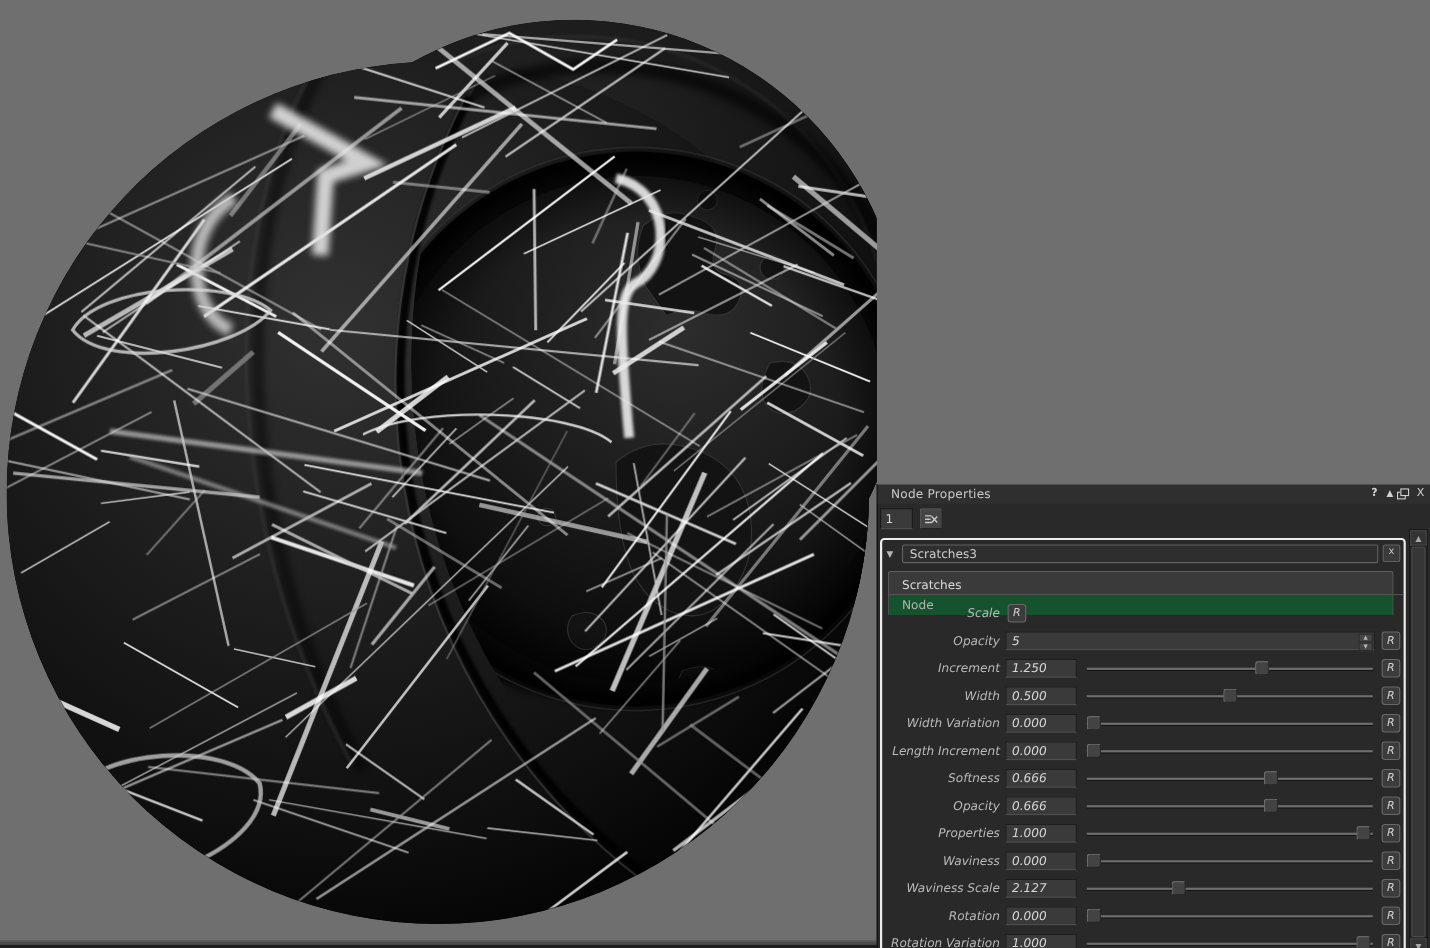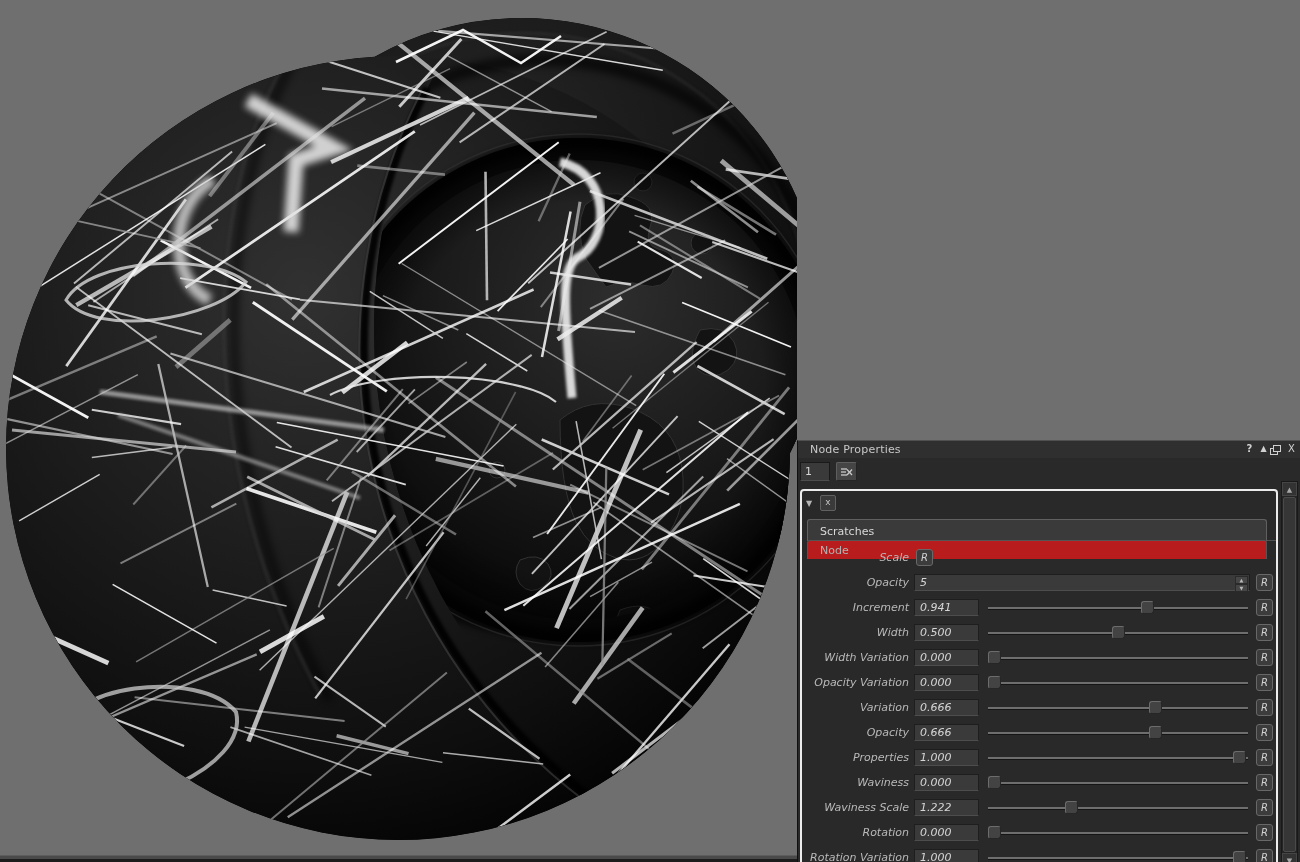--- a/index.html
+++ b/index.html
@@ -37,21 +37,21 @@
              border:2px solid #ececec; border-radius:4px; background:#292929; overflow:hidden; }
   #node-header { display:flex; align-items:center; height:22px; padding:2px 3px 0 4px; gap:4px; }
   #node-collapse { color:#b5b5b5; font-size:8px; width:10px; }
   #node-name-field { flex:1; height:17px; background:#2e2e2e; border:1px solid #616161;
                      border-radius:2px; color:#cccccc; padding:1px 0 0 6px; }
   #node-close { width:16px; height:16px; background:#3a3a3a; border:1px solid #616161;
                 border-radius:2px; color:#c4c4c4; font-size:9px; line-height:13px; text-align:center; }
 
   #tabs { display:flex; margin:6px 0 4px 5px; height:22px;
           border-bottom:1px solid #515151; padding-right:6px;flex-direction:column; }
-  .tab { padding:3px 12px 3px 12px; background:#b91c1c; color:#b2b2b2;
+  .tab { padding:3px 12px 3px 12px; background:#14532d; color:#b2b2b2;
          border:1px solid #555; border-bottom:none; border-radius:3px 3px 0 0; margin-right:3px;
          height:19px; }
   .tab.active { background:#3a3a3a; color:#d8d8d8; height:22px; padding-top:5px; margin-bottom:-1px;
                 border-color:#606060; }
 
   #params { margin-top:2px; }
   .prow { display:flex; align-items:center; height:25px; padding:0 3px 0 0;font-style:italic; }
   .plabel { width:112px; text-align:right; padding-right:5px; color:#b9b9b9; white-space:nowrap; }
   .pfield { width:65px; height:17px; background:#3a3a3a; border:1px solid #1e1e1e;
             border-bottom-color:#4d4d4d; color:#d6d6d6; padding:1px 0 0 5px; position:relative; }
@@ -350,20 +350,21 @@
           <line x1="7" y1="2.5" x2="12" y2="8"></line>
             <line x1="12" y1="2.5" x2="7" y2="8"></line>
         </g>
       </svg>
     </div>
   </div>
 
   <div id="nodebox">
     <div id="node-header">
       <span id="node-collapse">▼</span>
+      <div id="node-name-field">Scratches3</div>
       <div id="node-close">x</div>
     </div>
     <div id="tabs">
         <div class="tab active">Scratches</div>
         <div class="tab">Node</div>
       </div>
     <div id="params">
         <div class="prow">
           <div class="plabel">Scale</div>
           <div class="rbtn">R</div>
@@ -371,21 +372,21 @@
         <div class="prow">
           <div class="plabel">Opacity</div>
           <div class="pfield wide">5<div class="spinner">
               <div class="spin-btn">▲</div>
               <div class="spin-btn">▼</div>
             </div></div>
           <div class="rbtn">R</div>
         </div>
         <div class="prow">
           <div class="plabel">Increment</div>
-          <div class="pfield">0.941</div>
+          <div class="pfield">1.250</div>
           <div class="pslider">
             <div class="ptrack"></div>
             <div class="pthumb" style="left: calc(62% - 8.06px);"></div>
           </div>
           <div class="rbtn">R</div>
         </div>
         <div class="prow">
           <div class="plabel">Width</div>
           <div class="pfield">0.500</div>
           <div class="pslider">
@@ -397,30 +398,30 @@
         <div class="prow">
           <div class="plabel">Width Variation</div>
           <div class="pfield">0.000</div>
           <div class="pslider">
             <div class="ptrack"></div>
             <div class="pthumb" style="left: calc(0% + 0px);"></div>
           </div>
           <div class="rbtn">R</div>
         </div>
         <div class="prow">
-          <div class="plabel">Opacity Variation</div>
+          <div class="plabel">Length Increment</div>
           <div class="pfield">0.000</div>
           <div class="pslider">
             <div class="ptrack"></div>
             <div class="pthumb" style="left: calc(0% + 0px);"></div>
           </div>
           <div class="rbtn">R</div>
         </div>
         <div class="prow">
-          <div class="plabel">Variation</div>
+          <div class="plabel">Softness</div>
           <div class="pfield">0.666</div>
           <div class="pslider">
             <div class="ptrack"></div>
             <div class="pthumb" style="left: calc(65% - 8.45px);"></div>
           </div>
           <div class="rbtn">R</div>
         </div>
         <div class="prow">
           <div class="plabel">Opacity</div>
           <div class="pfield">0.666</div>
@@ -443,21 +444,21 @@
           <div class="plabel">Waviness</div>
           <div class="pfield">0.000</div>
           <div class="pslider">
             <div class="ptrack"></div>
             <div class="pthumb" style="left: calc(0% + 0px);"></div>
           </div>
           <div class="rbtn">R</div>
         </div>
         <div class="prow">
           <div class="plabel">Waviness Scale</div>
-          <div class="pfield">1.222</div>
+          <div class="pfield">2.127</div>
           <div class="pslider">
             <div class="ptrack"></div>
             <div class="pthumb" style="left: calc(31% - 4.03px);"></div>
           </div>
           <div class="rbtn">R</div>
         </div>
         <div class="prow">
           <div class="plabel">Rotation</div>
           <div class="pfield">0.000</div>
           <div class="pslider">

